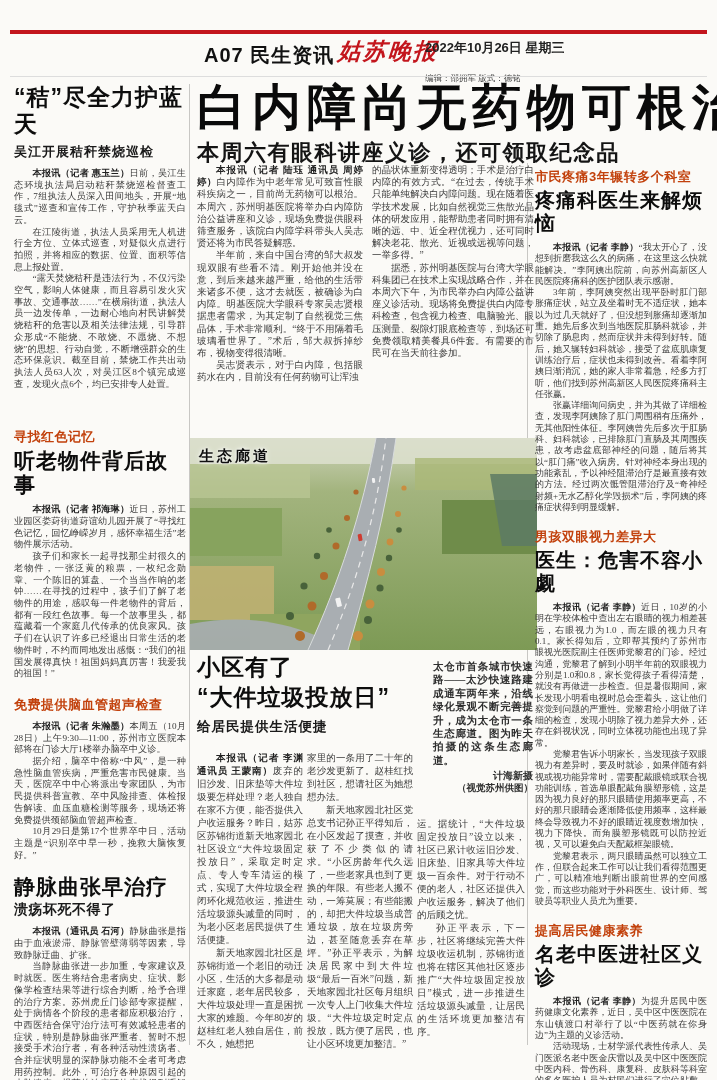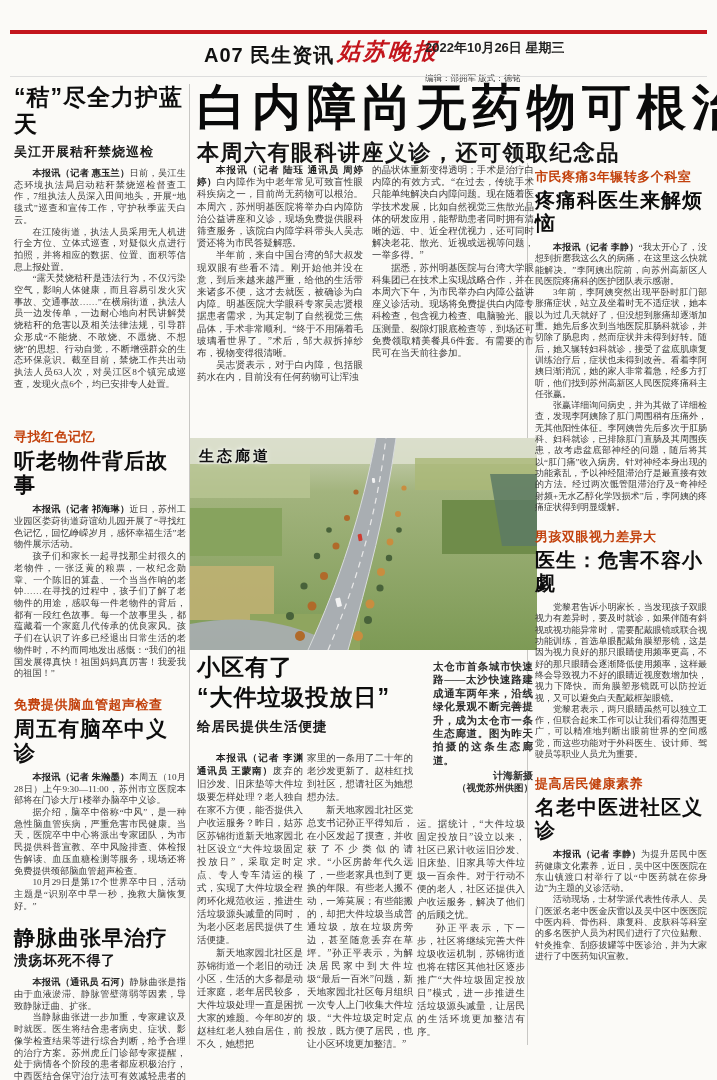--- a/index.html
+++ b/index.html
@@ -98,21 +98,20 @@
     <div class="left-a2">
       <div class="kicker">寻找红色记忆</div>
       <div class="headline-md">听老物件背后故事</div>
       <div class="body-text">
           <p class="para"><b>本报讯（记者 祁海琳）</b>近日，苏州工业园区娄葑街道葑谊幼儿园开展了“寻找红色记忆，回忆峥嵘岁月，感怀幸福生活”老物件展示活动。</p>
           <p class="para">孩子们和家长一起寻找那尘封很久的老物件，一张泛黄的粮票，一枚纪念勋章、一个陈旧的算盘、一个当当作响的老钟……在寻找的过程中，孩子们了解了老物件的用途，感叹每一件老物件的背后，都有一段红色故事。每一个故事里头，都蕴藏着一个家庭几代传承的优良家风。孩子们在认识了许多已经退出日常生活的老物件时，不约而同地发出感慨：“我们的祖国发展得真快！祖国妈妈真厉害！我爱我的祖国！”</p>
         </div>
     </div>
     <div class="left-a3">
       <div class="kicker">免费提供脑血管超声检查</div>
-      <div class="headline-md">周五有脑卒中义诊</div>
       <div class="body-text">
           <p class="para"><b>本报讯（记者 朱瀚墨）</b>本周五（10月28日）上午9:30—11:00，苏州市立医院本部将在门诊大厅1楼举办脑卒中义诊。</p>
           <p class="para">据介绍，脑卒中俗称“中风”，是一种急性脑血管疾病，严重危害市民健康。当天，医院卒中中心将派出专家团队，为市民提供科普宣教、卒中风险排查、体检报告解读、血压血糖检测等服务，现场还将免费提供颈部脑血管超声检查。</p>
           <p class="para">10月29日是第17个世界卒中日，活动主题是“识别卒中早一秒，挽救大脑恢复好。”</p>
         </div>
     </div>
     <div class="left-a4">
       <div class="headline-md">静脉曲张早治疗</div>
       <div class="subhead">溃疡坏死不得了</div>
       <div class="body-text">
@@ -222,20 +221,21 @@
       <div class="body-text">
           <p class="para"><b>本报讯（记者 李静）</b>“我太开心了，没想到折磨我这么久的病痛，在这里这么快就能解决。”李阿姨出院前，向苏州高新区人民医院疼痛科的医护团队表示感谢。</p>
           <p class="para">3年前，李阿姨突然出现平卧时肛门部胀痛症状，站立及坐着时无不适症状，她本以为过几天就好了，但没想到胀痛却逐渐加重。她先后多次到当地医院肛肠科就诊，并切除了肠息肉，然而症状并未得到好转。随后，她又辗转妇科就诊，接受了盆底肌康复训练治疗后，症状也未得到改善。看着李阿姨日渐消沉，她的家人非常着急，经多方打听，他们找到苏州高新区人民医院疼痛科主任张赢。</p>
           <p class="para">张赢详细询问病史，并为其做了详细检查，发现李阿姨除了肛门周围稍有压痛外，无其他阳性体征。李阿姨曾先后多次于肛肠科、妇科就诊，已排除肛门直肠及其周围疾患，故考虑盆底部神经的问题，随后将其以“肛门痛”收入病房。针对神经本身出现的功能紊乱，予以神经阻滞治疗是最直接有效的方法。经过两次骶管阻滞治疗及“奇神经射频+无水乙醇化学毁损术”后，李阿姨的疼痛症状得到明显缓解。</p>
         </div>
     </div>
     <div class="right-a2">
       <div class="kicker">男孩双眼视力差异大</div>
       <div class="headline-md">医生：危害不容小觑</div>
       <div class="body-text">
+          <p class="para"><b>本报讯（记者 李静）</b>近日，10岁的小明在学校体检中查出左右眼睛的视力相差甚远，右眼视力为1.0，而左眼的视力只有0.1。家长得知后，立即帮其预约了苏州市眼视光医院副主任医师党黎君的门诊。经过沟通，党黎君了解到小明半年前的双眼视力分别是1.0和0.8，家长觉得孩子看得清楚，就没有再做进一步检查。但是暑假期间，家长发现小明看电视时总会歪着头，这让他们察觉到问题的严重性。党黎君给小明做了详细的检查，发现小明除了视力差异大外，还存在斜视状况，同时立体视功能也出现了异常。</p>
           <p class="para">党黎君告诉小明家长，当发现孩子双眼视力有差异时，要及时就诊，如果伴随有斜视或视功能异常时，需要配戴眼镜或联合视功能训练，首选单眼配戴角膜塑形镜，这是因为视力良好的那只眼睛使用频率更高，不好的那只眼睛会逐渐降低使用频率，这样最终会导致视力不好的眼睛近视度数增加快，视力下降快。而角膜塑形镜既可以防控近视，又可以避免白天配戴框架眼镜。</p>
           <p class="para">党黎君表示，两只眼睛虽然可以独立工作，但联合起来工作可以让我们看得范围更广，可以精准地判断出眼前世界的空间感觉，而这些功能对于外科医生、设计师、驾驶员等职业人员尤为重要。</p>
         </div>
     </div>
     <div class="right-a3">
       <div class="kicker">提高居民健康素养</div>
       <div class="headline-md">名老中医进社区义诊</div>
       <div class="body-text">
           <p class="para"><b>本报讯（记者 李静）</b>为提升居民中医药健康文化素养，近日，吴中区中医医院在东山镇渡口村举行了以“中医药就在你身边”为主题的义诊活动。</p>
           <p class="para">活动现场，士材学派代表性传承人、吴门医派名老中医金庆雷以及吴中区中医医院中医内科、骨伤科、康复科、皮肤科等科室的多名医护人员为村民们进行了穴位贴敷、针灸推拿、刮痧拔罐等中医诊治，并为大家进行了中医药知识宣教。</p>

